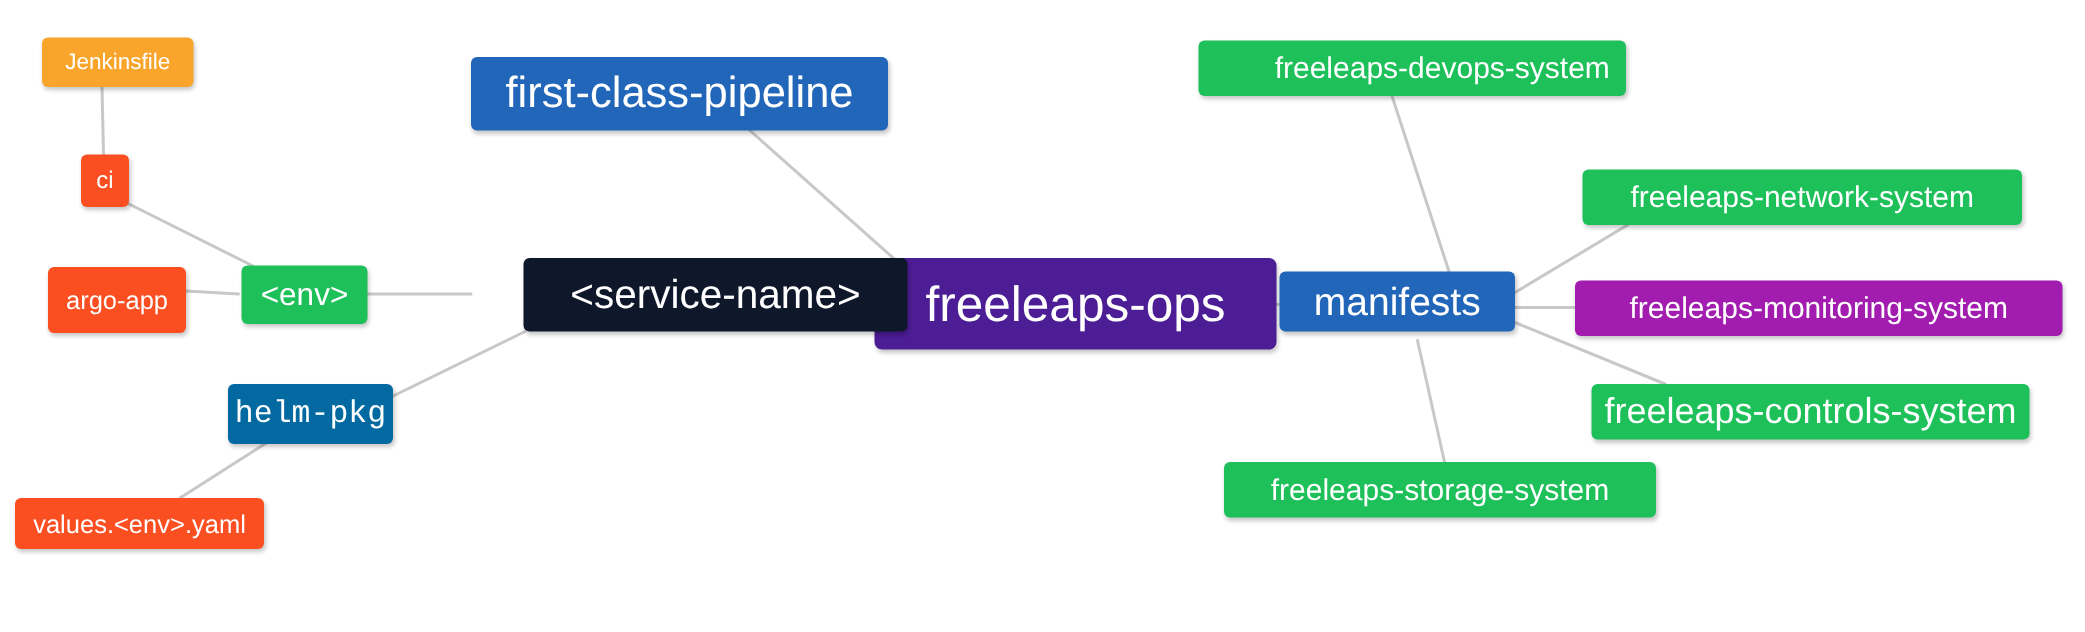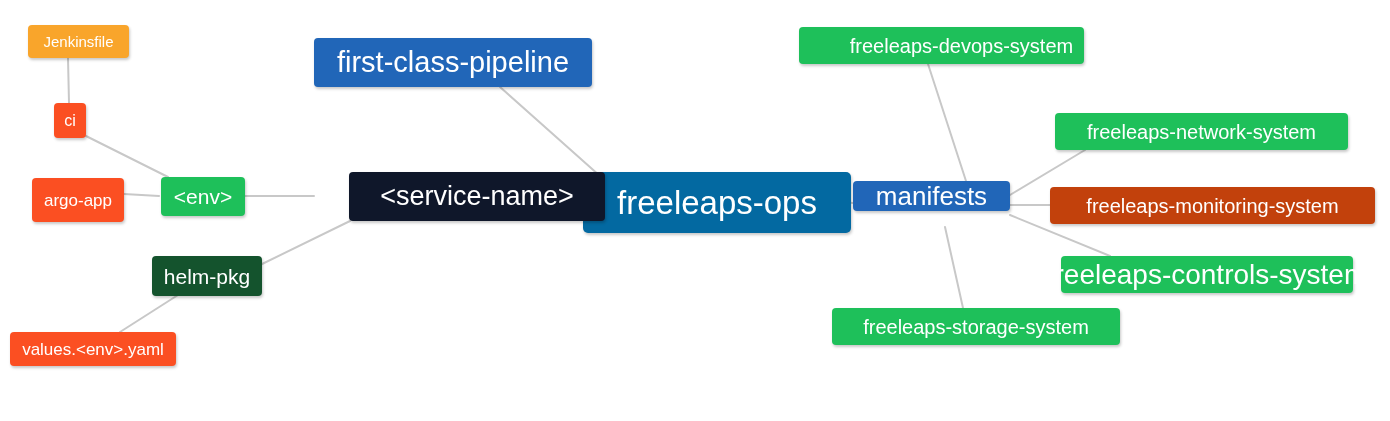--- a/index.html
+++ b/index.html
@@ -41,30 +41,30 @@
       <line x1="69" y1="103" x2="68" y2="58" stroke="#c8c8c8" stroke-width="2" stroke-linecap="round"></line>
       <line x1="178" y1="295" x2="120" y2="332" stroke="#c8c8c8" stroke-width="2" stroke-linecap="round"></line>
       <line x1="966" y1="181" x2="928" y2="64" stroke="#c8c8c8" stroke-width="2" stroke-linecap="round"></line>
       <line x1="1010" y1="195" x2="1085" y2="150" stroke="#c8c8c8" stroke-width="2" stroke-linecap="round"></line>
       <line x1="1010" y1="205" x2="1050" y2="205" stroke="#c8c8c8" stroke-width="2" stroke-linecap="round"></line>
       <line x1="1010" y1="215" x2="1110" y2="256" stroke="#c8c8c8" stroke-width="2" stroke-linecap="round"></line>
       <line x1="945" y1="227" x2="963" y2="308" stroke="#c8c8c8" stroke-width="2" stroke-linecap="round"></line>
     </svg>
 
   <div id="node-layer">
-      <div class="node n-root" style="left: 583px; top: 172px; width: 268px; height: 61px; background: #0369a1; font-size: 33px;">freeleaps-ops</div>
+      <div class="node n-root" style="left: 583px; top: 172px; width: 268px; height: 61px; background: #4c1d95; font-size: 33px;">freeleaps-ops</div>
       <div class="node" style="left: 314px; top: 172px; width: 256px; height: 49px; background: #0f172a; font-size: 27px; margin-left: 35px;">&lt;service-name&gt;</div>
       <div class="node" style="left: 314px; top: 38px; width: 278px; height: 49px; background: rgb(33, 102, 184); font-size: 29px;">first-class-pipeline</div>
-      <div class="node" style="left: 853px; top: 181px; width: 157px; height: 30px; background: rgb(33, 102, 184); font-size: 26px;">manifests</div>
+      <div class="node" style="left: 853px; top: 181px; width: 157px; height: 40px; background: rgb(33, 102, 184); font-size: 26px;">manifests</div>
       <div class="node" style="left: 161px; top: 177px; width: 84px; height: 39px; background: rgb(30, 192, 90); font-size: 21px;">&lt;env&gt;</div>
-      <div class="node" style="left: 152px; top: 256px; width: 110px; height: 40px; background: #14532d; font-size: 21px;">helm-pkg</div>
+      <div class="node" style="left: 152px; top: 256px; width: 110px; height: 40px; background: #0369a1; font-size: 21px; font-family: Liberation Mono, monospace;">helm-pkg</div>
       <div class="node" style="left: 54px; top: 103px; width: 32px; height: 35px; background: rgb(251, 79, 34); font-size: 16px;">ci</div>
       <div class="node" style="left: 32px; top: 178px; width: 92px; height: 44px; background: rgb(251, 79, 34); font-size: 17px;">argo-app</div>
       <div class="node" style="left: 28px; top: 25px; width: 101px; height: 33px; background: rgb(249, 165, 43); font-size: 15px;">Jenkinsfile</div>
       <div class="node" style="left: 10px; top: 332px; width: 166px; height: 34px; background: rgb(251, 79, 34); font-size: 17px;">values.&lt;env&gt;.yaml</div>
       <div class="node" style="left: 799px; top: 27px; width: 285px; height: 37px; background: rgb(30, 192, 90); font-size: 20px; padding-left: 40px;">freeleaps-devops-system</div>
       <div class="node" style="left: 1055px; top: 113px; width: 293px; height: 37px; background: rgb(30, 192, 90); font-size: 20px; text-align: right;">freeleaps-network-system</div>
-      <div class="node" style="left: 1050px; top: 187px; width: 325px; height: 37px; background: #c2410c; font-size: 20px;">freeleaps-monitoring-system</div>
-      <div class="node" style="left: 1061px; top: 256px; width: 292px; height: 37px; background: rgb(30, 192, 90); font-size: 28px;">freeleaps-controls-system</div>
-      <div class="node" style="left: 816px; top: 308px; width: 288px; height: 37px; background: rgb(30, 192, 90); font-size: 20px; margin-left: 16px;">freeleaps-storage-system</div>
+      <div class="node" style="left: 1050px; top: 187px; width: 325px; height: 37px; background: #a21caf; font-size: 20px;">freeleaps-monitoring-system</div>
+      <div class="node" style="left: 1061px; top: 256px; width: 292px; height: 37px; background: rgb(30, 192, 90); font-size: 24px;">freeleaps-controls-system</div>
+      <div class="node" style="left: 816px; top: 308px; width: 288px; height: 37px; background: rgb(30, 192, 90); font-size: 20px;">freeleaps-storage-system</div>
     </div>
 
 </div>
 
 </body></html>

